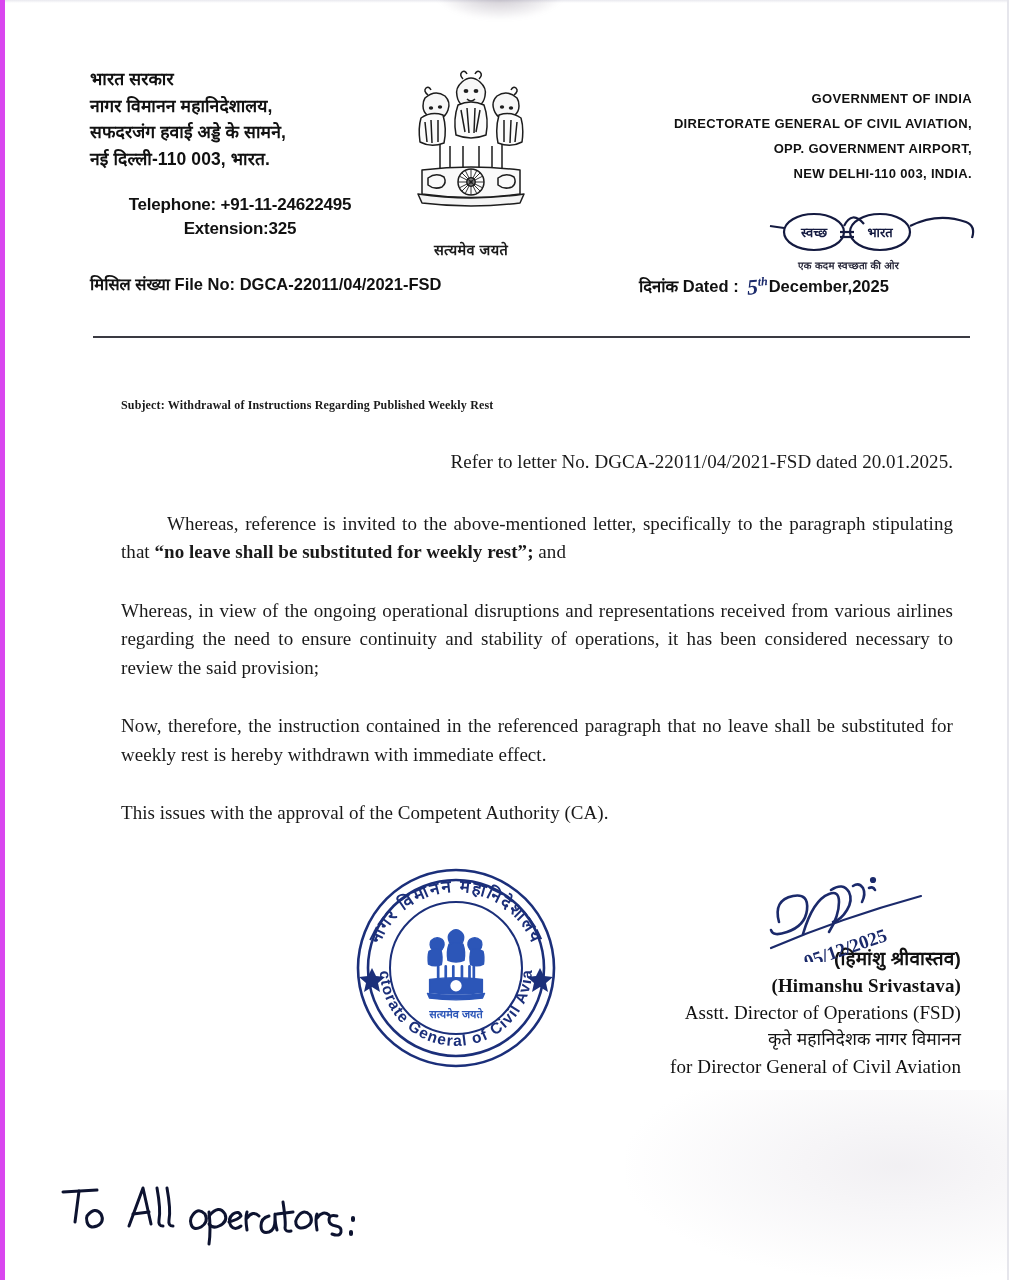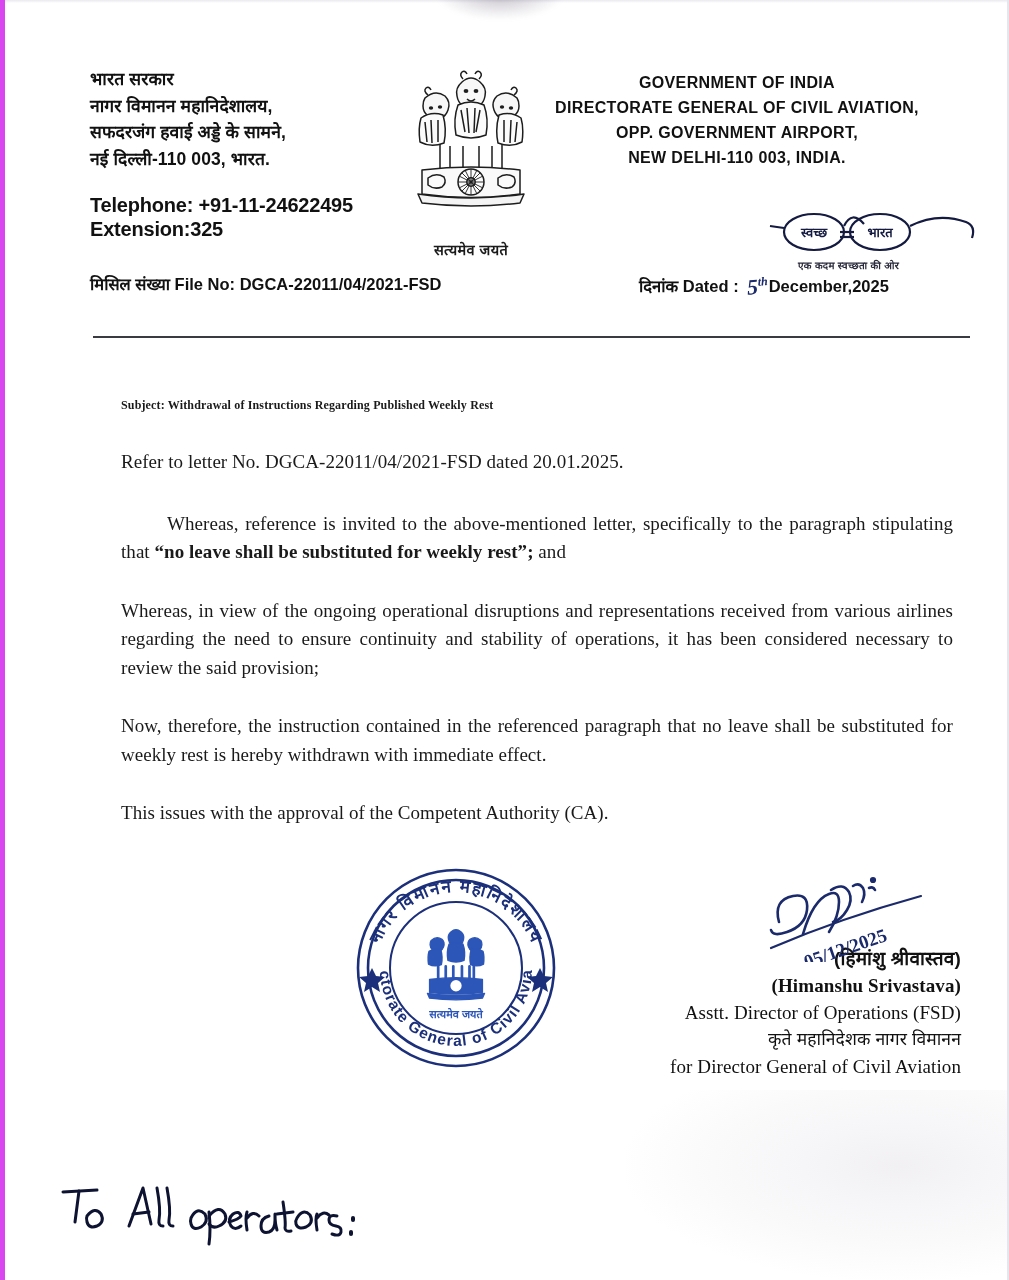--- a/index.html
+++ b/index.html
@@ -44,28 +44,28 @@
     position:absolute;left:85px;top:8px;width:300px;
     font-family:"Liberation Sans", sans-serif;
     font-weight:bold;
     color:#111;
   }
   .hdr-left .hi{
     font-size:17.5px;line-height:26.5px;letter-spacing:.1px;
   }
   .hdr-left .tel{
     margin-top:21px;
-    font-size:20px;line-height:24px;letter-spacing:-.2px;
+    font-size:17px;line-height:24px;letter-spacing:-.2px;text-align:center;
   }
   .hdr-right{
-    position:absolute;right:42px;top:12px;width:470px;
-    text-align:center;
+    position:absolute;right:42px;top:28px;width:470px;
+    text-align:right;
     font-family:"Liberation Sans", sans-serif;
     font-weight:bold;
-    font-size:16px;line-height:25px;
+    font-size:13px;line-height:25px;
     letter-spacing:.35px;
     color:#111;
   }
 
   
   .emblem{
     position:absolute;left:392px;top:10px;width:148px;height:200px;
     text-align:center;
   }
   .emblem svg{display:block;margin:0 auto;}
@@ -120,21 +120,21 @@
     font-weight:bold;font-size:12px;line-height:26px;
     letter-spacing:.15px;
     margin:0 0 30px 0;
   }
   .para{
     font-size:19px;line-height:28.5px;
     text-align:justify;
     margin:0 0 30px 0;
     letter-spacing:.05px;
   }
-  .para.ref{margin-bottom:33px;text-align:left;}
+  .para.ref{margin-bottom:33px;text-align:right;}
   .para.indent{text-indent:46px;}
   .para b{font-weight:bold;}
   .para.last{margin-bottom:0;}
 
   
   .seal{
     position:absolute;left:345px;top:862px;width:212px;height:212px;
   }
   .seal svg{display:block;}
 

